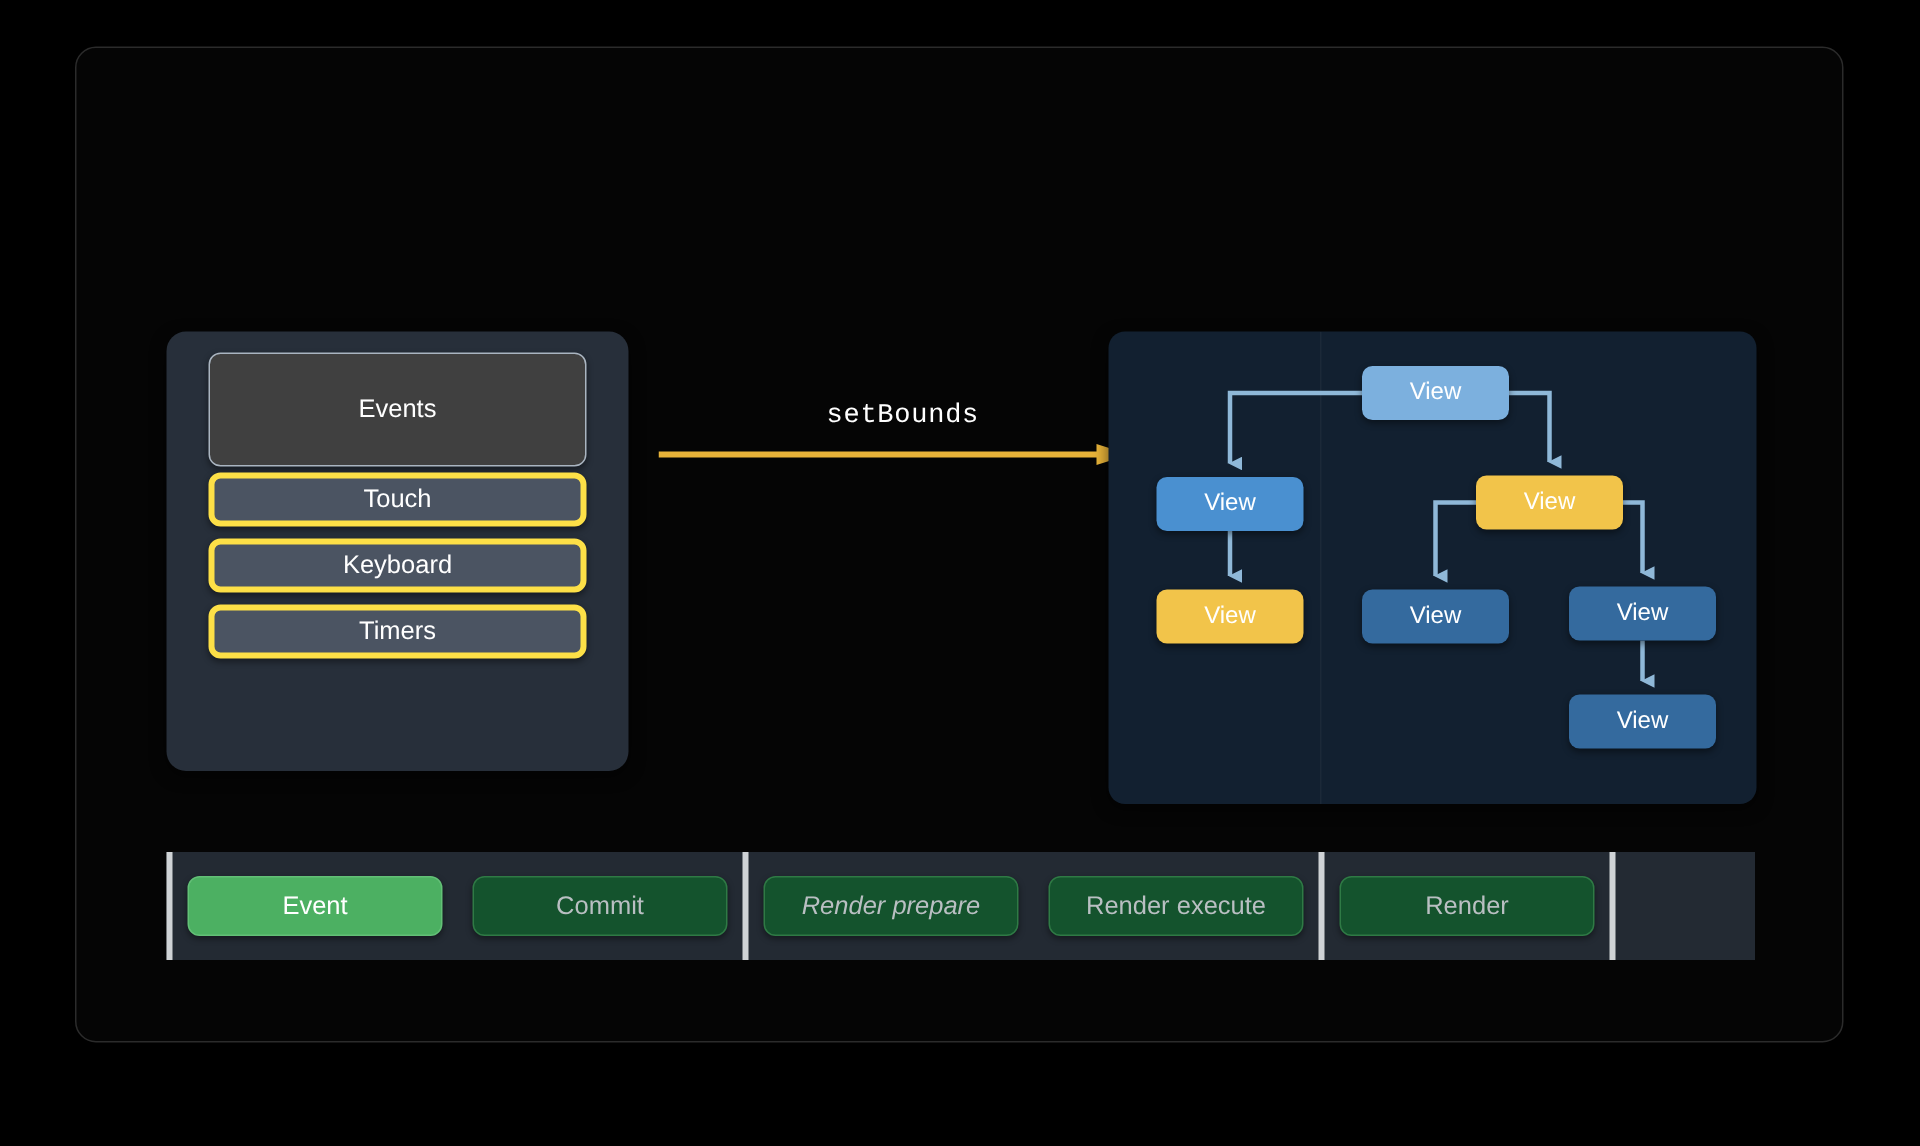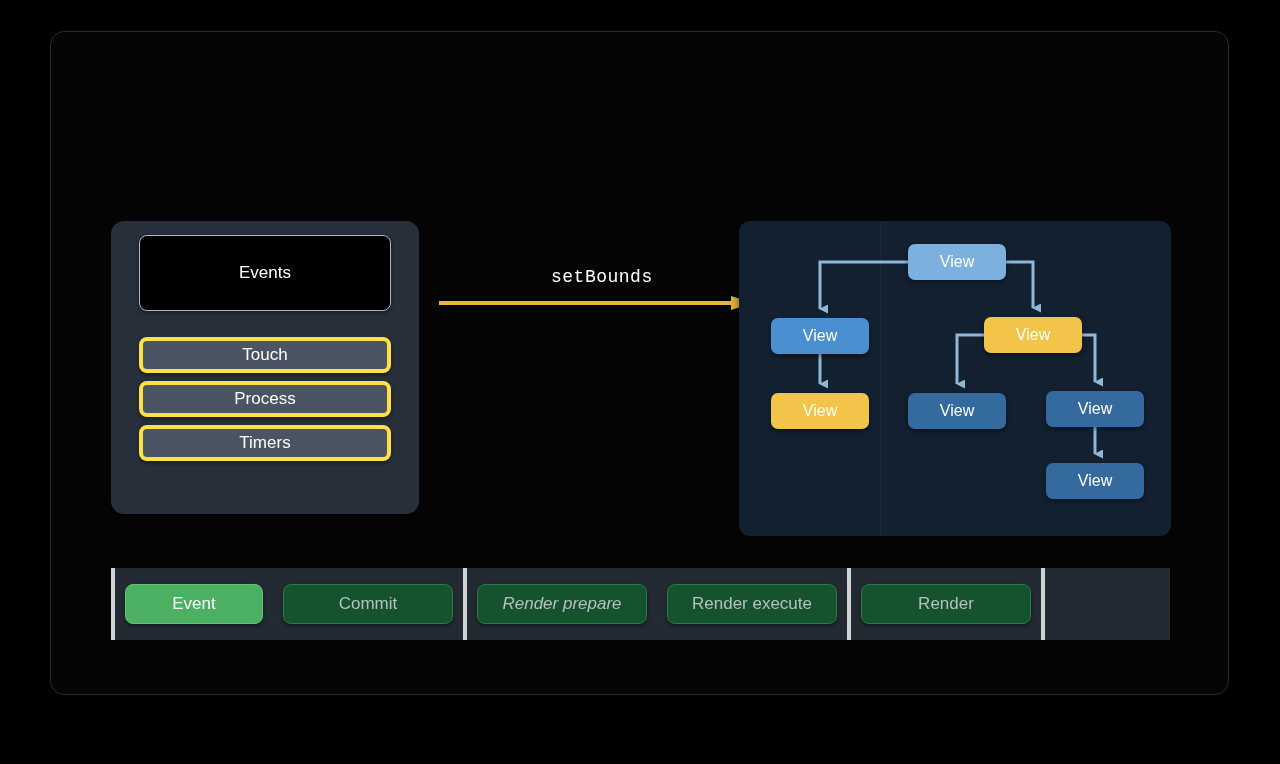--- a/index.html
+++ b/index.html
@@ -43,22 +43,22 @@
     width: 252px; margin: 0 auto 8px auto;
     border-radius: 8px;
     display: flex; align-items: center; justify-content: center;
     color: #ffffff; font-size: 17px;
     box-shadow: 0 2px 4px rgba(0,0,0,.4);
   }
   .event-item.normal {
     height: 36px; background: #4b5462; border: 4px solid #fde047;
   }
   .event-item.active {
-    height: 76px; background: #000000; border: 1px solid #aab5c1;
-    margin-bottom: 26px;
+    height: 76px; background: #404040; border: 1px solid #aab5c1;
+    margin-bottom: 4px;
     align-items: center;
   }
 
   
   #setbounds-label {
     position: absolute; left: 500px; top: 235px;
     font-family: Liberation Mono, monospace;
     font-size: 18px; color: #ffffff; letter-spacing: .5px;
   }
   #setbounds-arrow { position: absolute; left: 388px; top: 263px; }
@@ -110,21 +110,21 @@
 
 
   <div id="events-panel">
       <div class="event-item active">
         <span>Events</span>
       </div>
       <div class="event-item normal">
         <span>Touch</span>
       </div>
       <div class="event-item normal">
-        <span>Process</span>
+        <span>Keyboard</span>
       </div>
       <div class="event-item normal">
         <span>Timers</span>
       </div>
     </div>
 
   <div id="setbounds-label">setBounds</div>
   <svg id="setbounds-arrow" width="315" height="16" viewBox="0 0 315 16">
     <line class="arrow-line" x1="0" y1="8" x2="296" y2="8" stroke="#e8b339" stroke-width="4"></line>
     <polygon class="arrow-head" points="292,1 314,8 292,15" fill="#e8b339"></polygon>
@@ -172,21 +172,21 @@
         <span>View</span>
       </div>
       <div class="view-node" style="left: 307px; top: 242px; width: 98px; height: 36px; background: rgb(52, 106, 158);">
         <span>View</span>
       </div>
     </div>
 
   <div id="pipeline">
       <div class="pipe-divider"></div>
       <div class="pipe-group">
-        <div class="pipe-stage active" style="width: 138px;">
+        <div class="pipe-stage active" style="width: 170px;">
           <span>Event</span>
         </div>
         <div class="pipe-stage idle" style="width: 170px;">
           <span>Commit</span>
         </div>
       </div>
       <div class="pipe-divider"></div>
       <div class="pipe-group">
         <div class="pipe-stage idle" style="width: 170px; font-style: italic;">
           <span>Render prepare</span>

